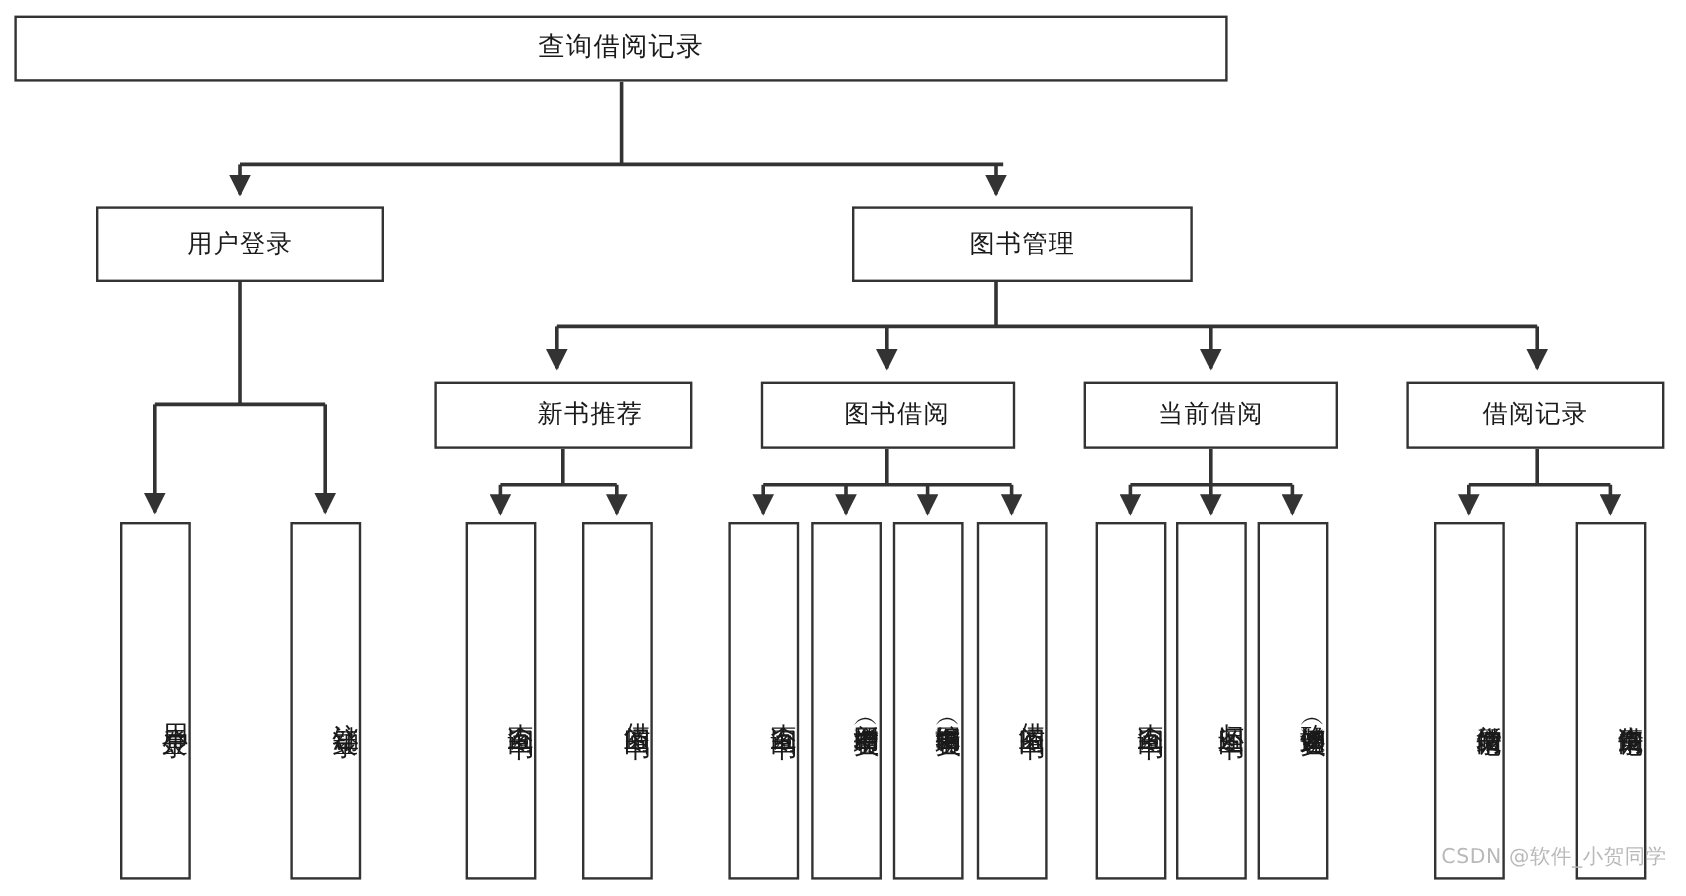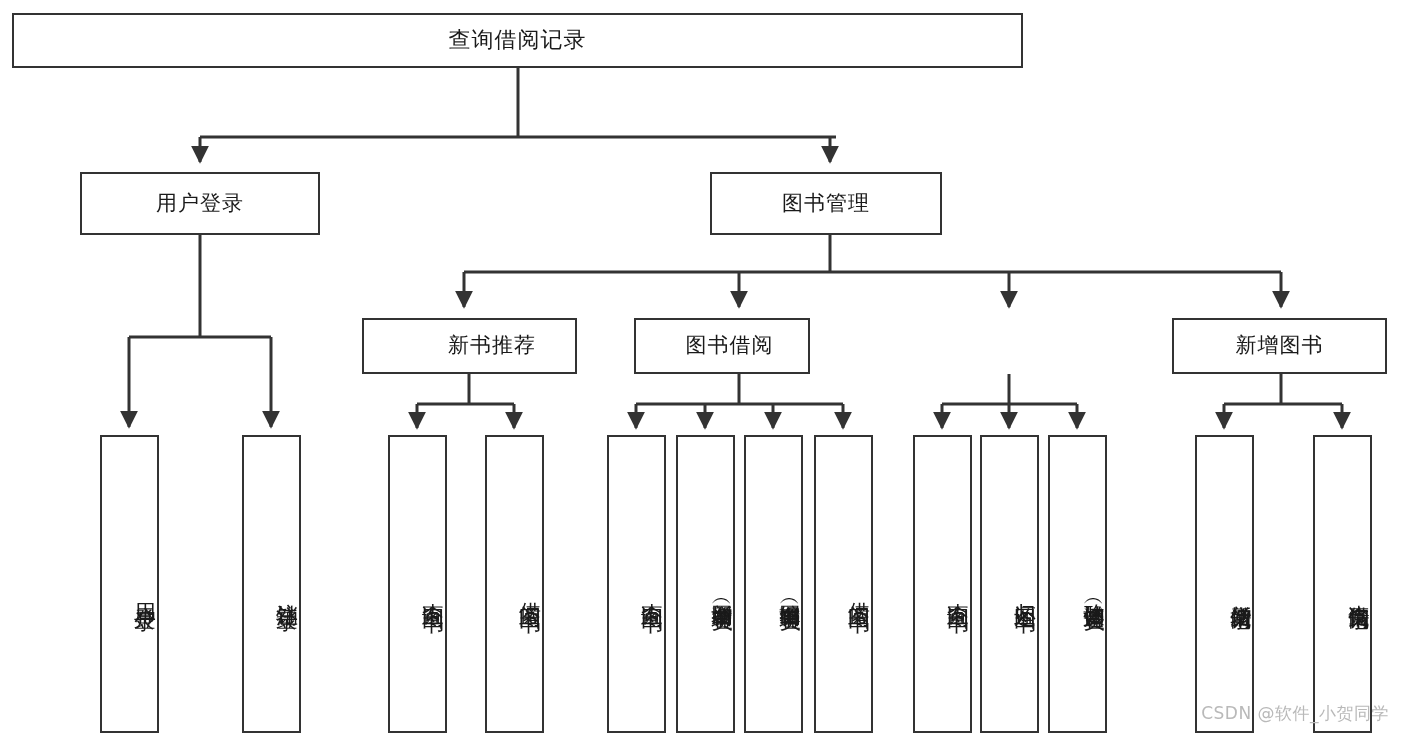--- a/index.html
+++ b/index.html
@@ -120,25 +120,26 @@
       <path d="M 1281 374 L 1281 404"></path>
       <path d="M 1224 404 L 1342 404"></path>
       <path d="M 1224 404 L 1224 428" marker-end="url(#arrow)"></path>
       <path d="M 1342 404 L 1342 428" marker-end="url(#arrow)"></path>
     </g>
   </svg>
 
   <div class="node horiz root" style="left:12px; top:13px; width:1011px; height:55px;">查询借阅记录</div>
 
   <div class="node horiz" style="left:80px; top:172px; width:240px; height:63px;">用户登录</div>
-  <div class="node horiz" style="left:710px; top:172px; width:232px; height:63px;">图书管理</div>
+  <div class="node horiz" style="left:710px; top:172px; width:284px; height:63px;">图书管理</div>
 
   <div class="node horiz" style="left:362px; top:318px; width:215px; height:56px;padding-left:45px;">新书推荐</div>
-  <div class="node horiz" style="left:634px; top:318px; width:176px; height:56px;padding-left:15px;">图书借阅</div>
-  <div class="node horiz" style="left:1172px; top:318px; width:215px; height:56px;">新增图书</div>
+  <div class="node horiz" style="left:634px; top:318px; width:212px; height:56px;padding-left:15px;">图书借阅</div>
+  <div class="node horiz" style="left:903px; top:318px; width:212px; height:56px;">当前借阅</div>
+  <div class="node horiz" style="left:1172px; top:318px; width:215px; height:56px;">借阅记录</div>
 
   <div class="node vert" style="left:100px; top:435px; width:59px; height:298px;">用户登录</div>
   <div class="node vert" style="left:242px; top:435px; width:59px; height:298px;">注销登录</div>
 
   <div class="node vert" style="left:388px; top:435px; width:59px; height:298px;">查询图书</div>
   <div class="node vert" style="left:485px; top:435px; width:59px; height:298px;">借阅图书</div>
 
   <div class="node vert" style="left:607px; top:435px; width:59px; height:298px;">查询图书</div>
   <div class="node vert tall-text" style="left:676px; top:435px; width:59px; height:298px;">新增图书（管理员）</div>
   <div class="node vert tall-text" style="left:744px; top:435px; width:59px; height:298px;">编辑图书（管理员）</div>

